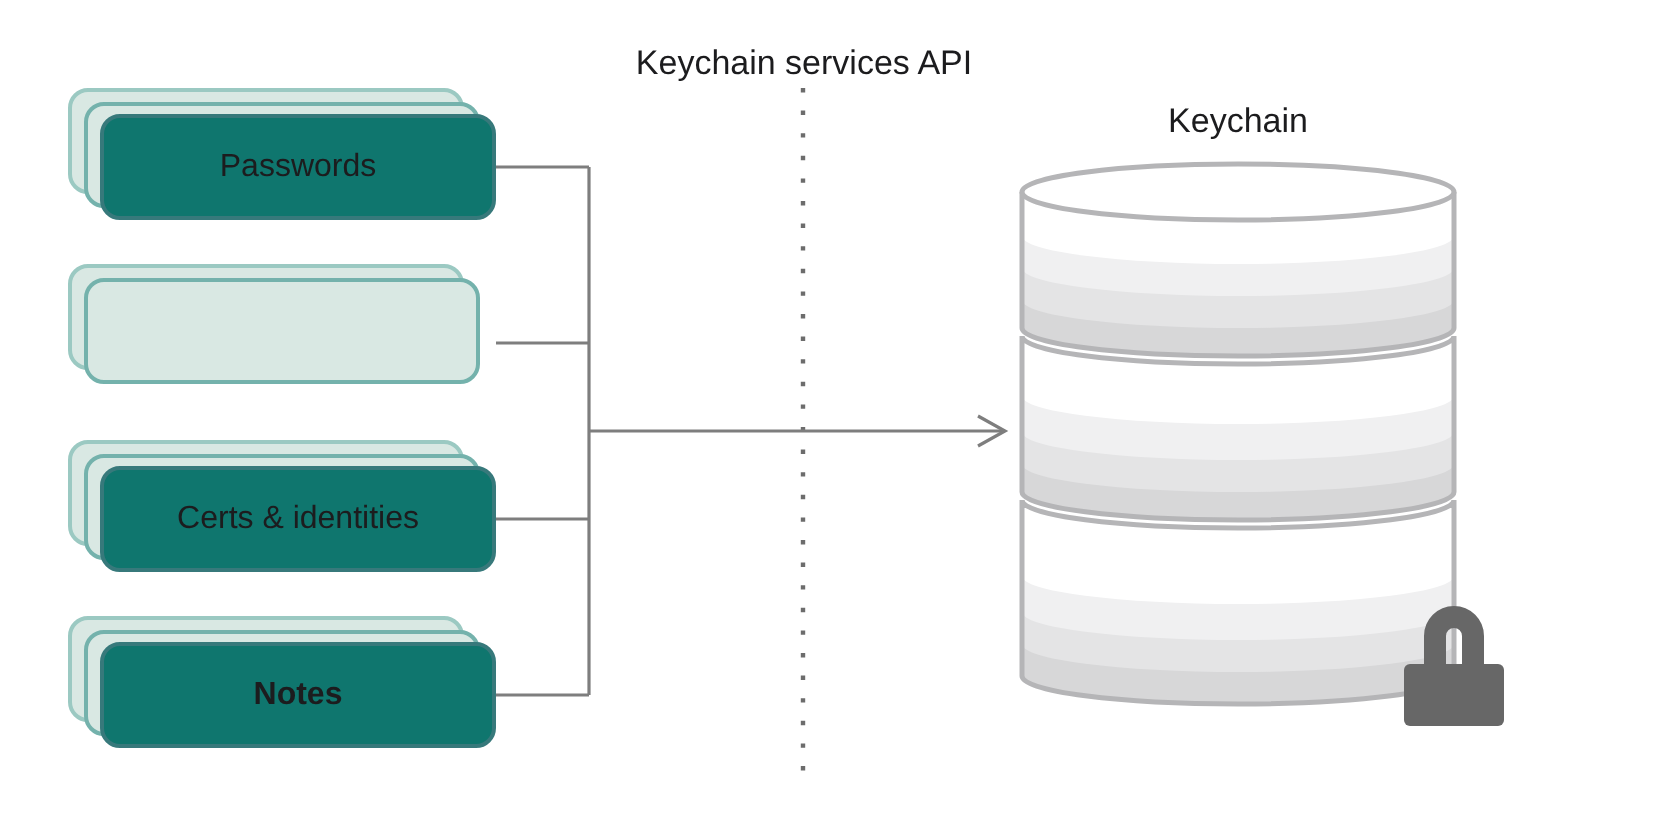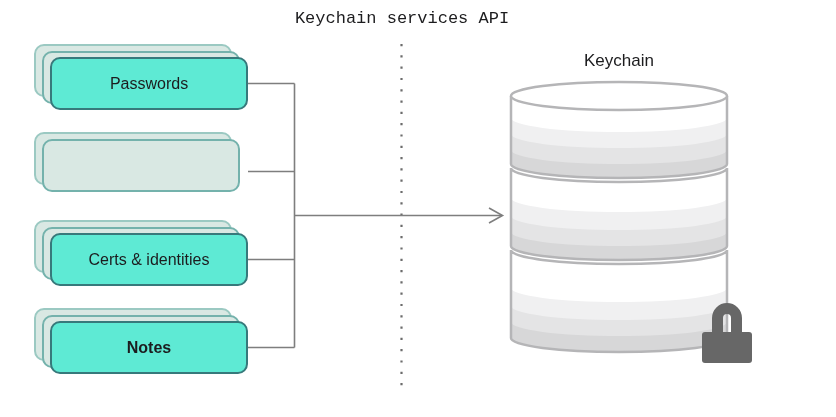--- a/index.html
+++ b/index.html
@@ -12,41 +12,41 @@
     overflow:hidden;
   }
   .title{
     position:absolute;
     font-size:17px;
     line-height:20px;
     color:#1c1c1e;
     white-space:nowrap;
     transform:translateX(-50%);
   }
-  .api-title{left:402px;top:9px;font-family:Liberation Mono, monospace;}
+  .api-title{left:402px;top:22px;}
   .db-title{left:619px;top:51px;text-align:center;}
 
   
   .stack{position:absolute;width:214px;height:66px;}
   .layer{
     position:absolute;
     width:198px;height:53px;
     border-radius:10px;
     box-sizing:border-box;
     background:#d9e8e3;
   }
   .layer.back{left:0;top:0;border:2px solid #9bc9c2;}
   .layer.mid{left:8px;top:7px;border:2px solid #74b2ac;}
   .card{
     position:absolute;
     left:16px;top:13px;
     width:198px;height:53px;
     border-radius:10px;
     box-sizing:border-box;
-    background:#5eead4;
+    background:#0f766e;
     border:2px solid #37797b;
     display:flex;
     align-items:center;
     justify-content:center;
     text-align:center;
   }
   .card-label{
     font-size:16px;
     line-height:19px;
     color:#1c1c1e;

